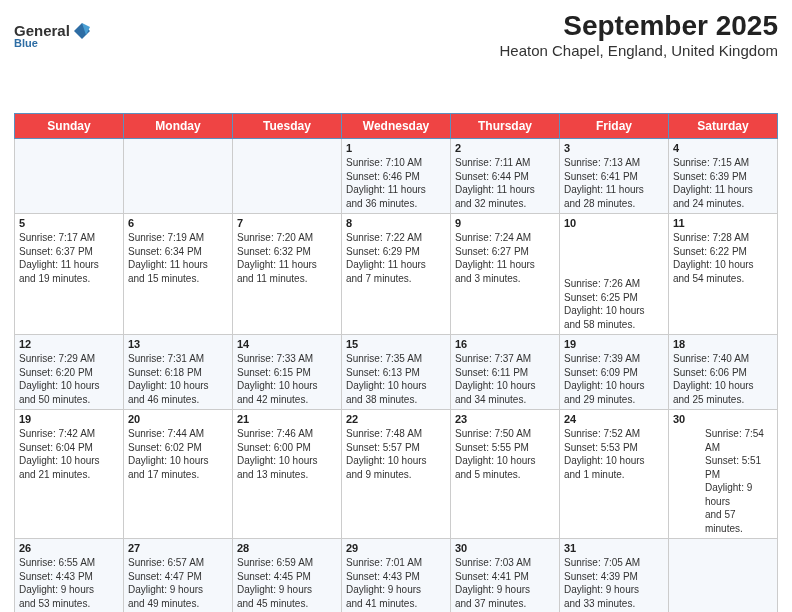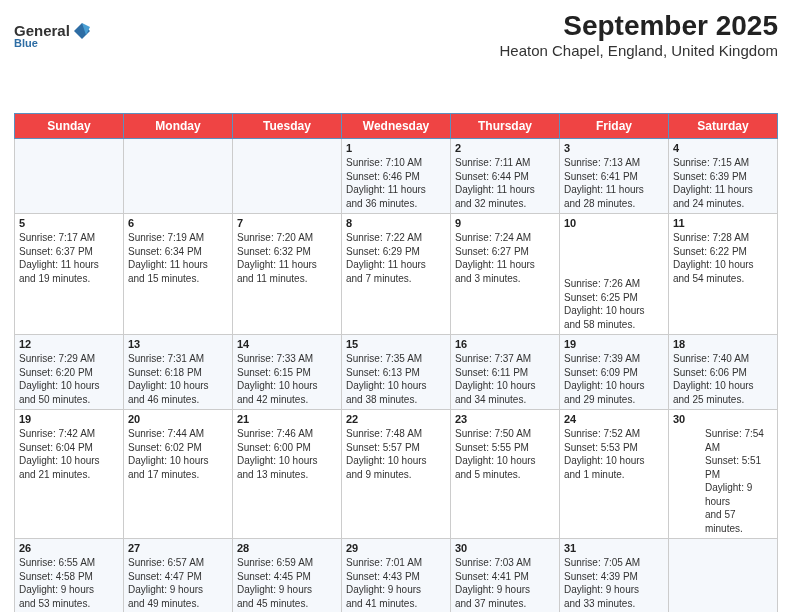--- a/index.html
+++ b/index.html
@@ -306,21 +306,21 @@
             <div class="day-info" style="white-space: pre-line; margin-left: 32px;">Sunrise: 7:54 AM
 Sunset: 5:51 PM
 Daylight: 9 hours
 and 57 minutes.</div>
           </td>
         </tr>
         <tr>
           <td>
             <span class="day-number">26</span>
             <div class="day-info" style="white-space: pre-line;">Sunrise: 6:55 AM
-Sunset: 4:58 PM
+Sunset: 4:43 PM
 Daylight: 9 hours
 and 53 minutes.</div>
           </td>
           <td>
             <span class="day-number">27</span>
             <div class="day-info" style="white-space: pre-line;">Sunrise: 6:57 AM
 Sunset: 4:47 PM
 Daylight: 9 hours
 and 49 minutes.</div>
           </td>

